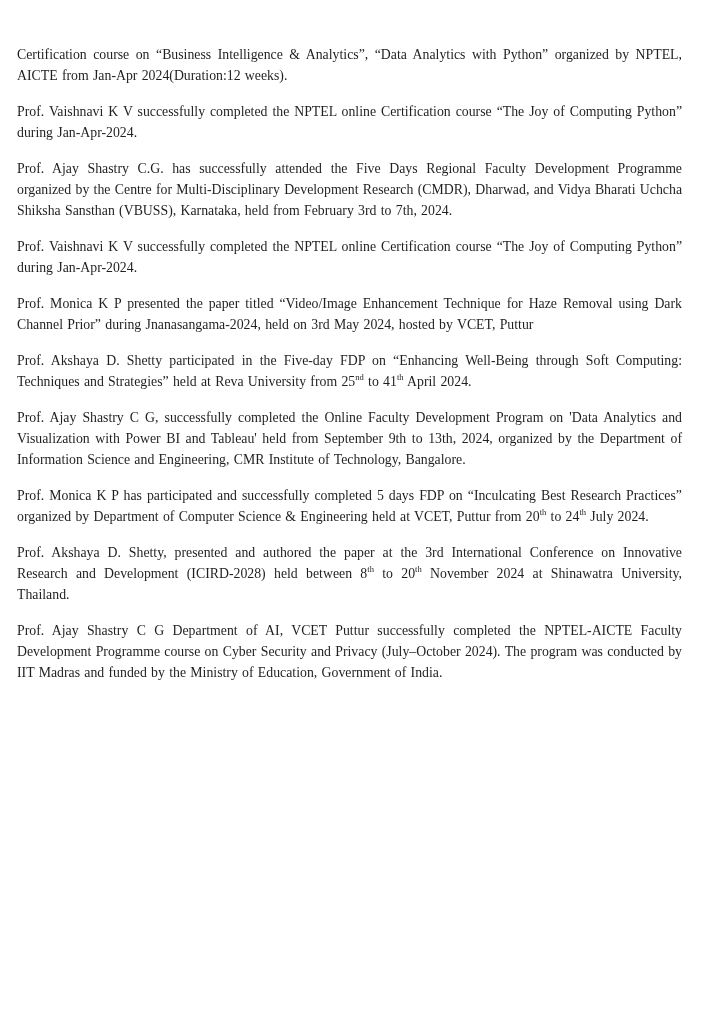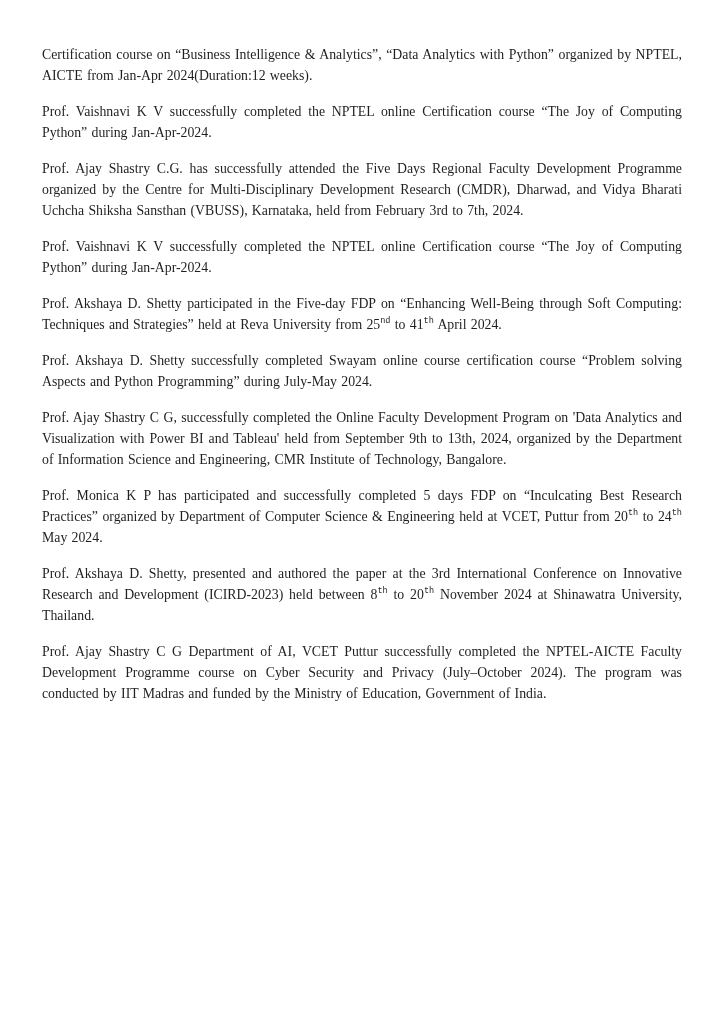--- a/index.html
+++ b/index.html
@@ -12,45 +12,44 @@
     background: #fdfdfd;
     font-family: "Liberation Serif", "DejaVu Serif", serif;
     overflow: hidden;
   }
   .page {
     box-sizing: border-box;
     width: 724px;
     height: 1024px;
     background: #ffffff;
     color: #1f1f1f;
-    padding: 44px 42px 0 42px;
+    padding: 44px 42px 0 17px;
   }
   .page p {
     margin: 0 0 15px 0;
     font-size: 13.8px;
     line-height: 21px;
     text-align: justify;
     word-spacing: 0.06em;
   }
   .page p sup {
     font-size: 0.62em;
     line-height: 0;
     vertical-align: super;
-    font-family: Liberation Mono, monospace;
   }
 </style>
 </head>
 <body>
 
 <main class="page" style="color: rgb(31, 31, 31); background: rgb(255, 255, 255);">
   <section id="paragraphs">
       <p><span>Certification course on “Business Intelligence &amp; Analytics”, “Data Analytics with Python” organized by NPTEL, AICTE from Jan-Apr 2024(Duration:12 weeks).</span></p>
       <p><span>Prof. Vaishnavi K V successfully completed the NPTEL online Certification course “The Joy of Computing Python” during Jan-Apr-2024.</span></p>
       <p><span>Prof. Ajay Shastry C.G. has successfully attended the Five Days Regional Faculty Development Programme organized by the Centre for Multi-Disciplinary Development Research (CMDR), Dharwad, and Vidya Bharati Uchcha Shiksha Sansthan (VBUSS), Karnataka, held from February 3rd to 7th, 2024.</span></p>
       <p><span>Prof. Vaishnavi K V successfully completed the NPTEL online Certification course “The Joy of Computing Python” during Jan-Apr-2024.</span></p>
+      <p><span>Prof. Monica K P presented the paper titled “Video/Image Enhancement Technique for Haze Removal using Dark Channel Prior” during Jnanasangama-2024, held on 3rd May 2024, hosted by VCET, Puttur</span></p>
       <p><span>Prof. Akshaya D. Shetty participated in the Five-day FDP on “Enhancing Well-Being through Soft Computing: Techniques and Strategies” held at Reva University from 25</span><sup>nd</sup><span> to 41</span><sup>th</sup><span> April 2024.</span></p>
-      <p><span>Prof. Akshaya D. Shetty successfully completed Swayam online course certification course “Problem solving Aspects and Python Programming” during July-May 2024.</span></p>
       <p><span>Prof. Ajay Shastry C G, successfully completed the Online Faculty Development Program on 'Data Analytics and Visualization with Power BI and Tableau' held from September 9th to 13th, 2024, organized by the Department of Information Science and Engineering, CMR Institute of Technology, Bangalore.</span></p>
-      <p><span>Prof. Monica K P has participated and successfully completed 5 days FDP on “Inculcating Best Research Practices” organized by Department of Computer Science &amp; Engineering held at VCET, Puttur from 20</span><sup>th</sup><span> to 24</span><sup>th</sup><span> May 2024.</span></p>
-      <p><span>Prof. Akshaya D. Shetty, presented and authored the paper at the 3rd International Conference on Innovative Research and Development (ICIRD-2023) held between 8</span><sup>th</sup><span> to 20</span><sup>th</sup><span> November 2024 at Shinawatra University, Thailand.</span></p>
+      <p><span>Prof. Monica K P has participated and successfully completed 5 days FDP on “Inculcating Best Research Practices” organized by Department of Computer Science &amp; Engineering held at VCET, Puttur from 20</span><sup>th</sup><span> to 24</span><sup>th</sup><span> July 2024.</span></p>
+      <p><span>Prof. Akshaya D. Shetty, presented and authored the paper at the 3rd International Conference on Innovative Research and Development (ICIRD-2028) held between 8</span><sup>th</sup><span> to 20</span><sup>th</sup><span> November 2024 at Shinawatra University, Thailand.</span></p>
       <p><span>Prof. Ajay Shastry C G Department of AI, VCET Puttur successfully completed the NPTEL-AICTE Faculty Development Programme course on Cyber Security and Privacy (July–October 2024). The program was conducted by IIT Madras and funded by the Ministry of Education, Government of India.</span></p>
     </section>
 </main>
 
 </body></html>

